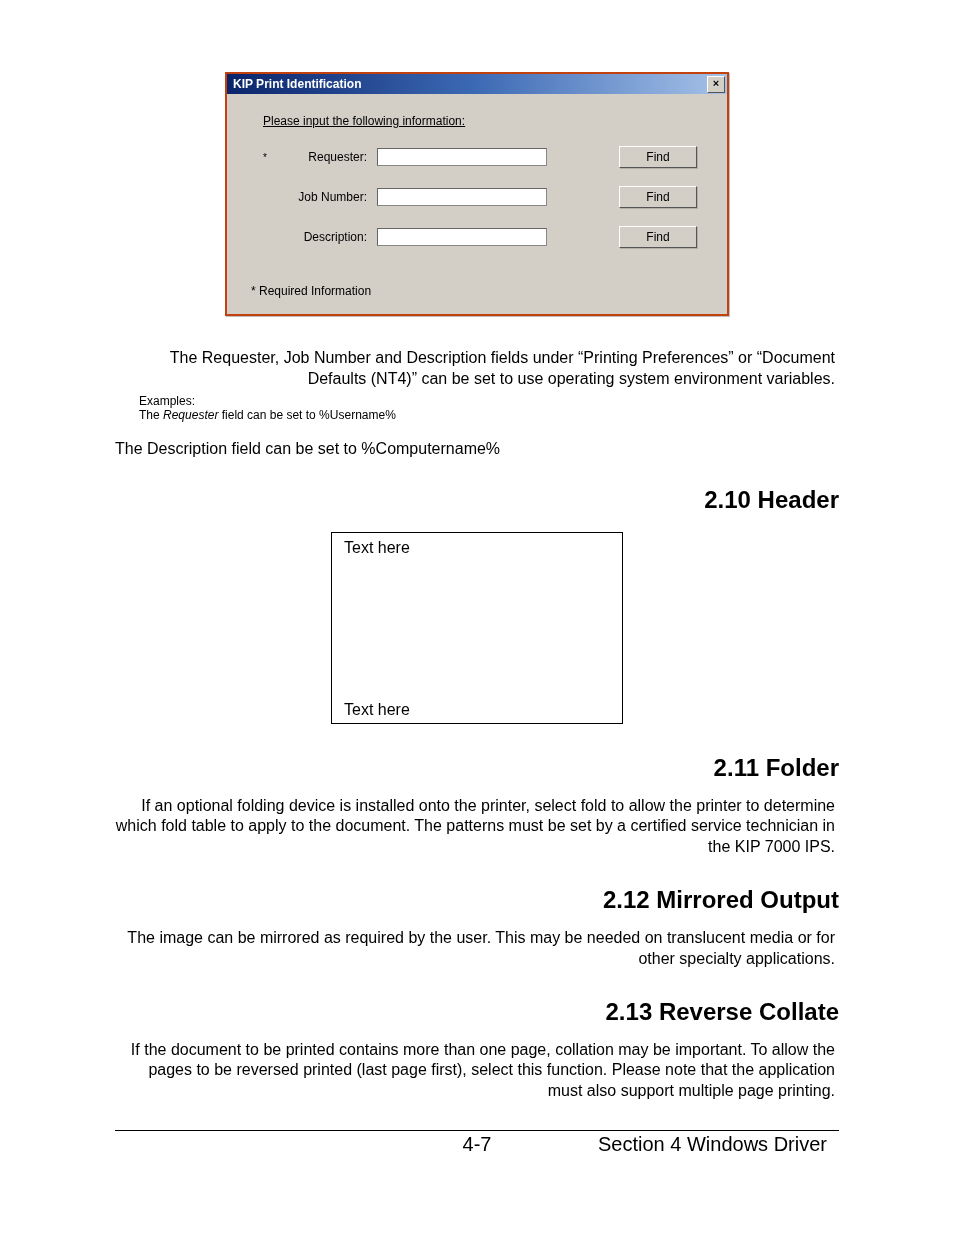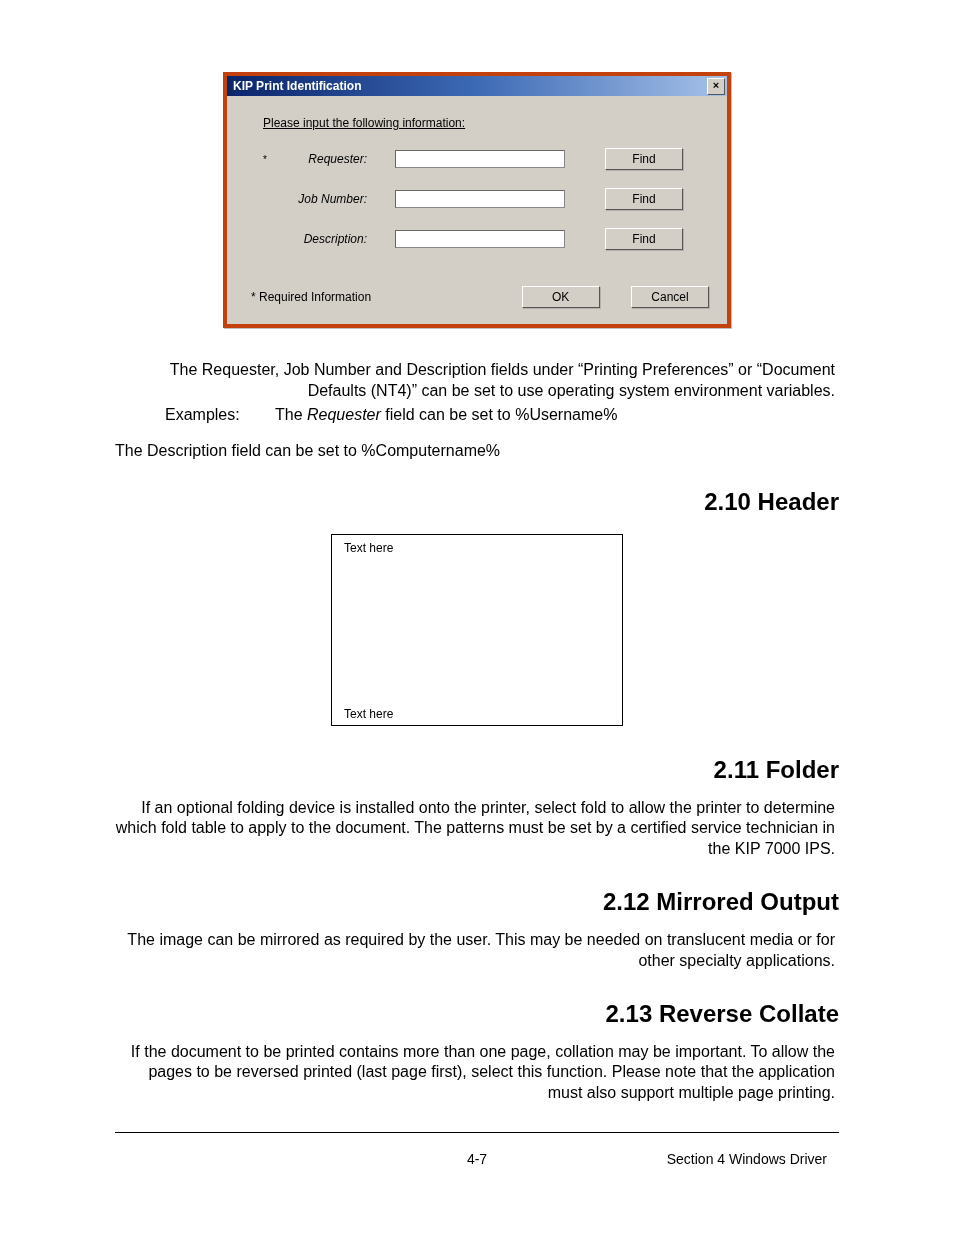--- a/index.html
+++ b/index.html
@@ -11,21 +11,21 @@
     width: 954px;
   }
   .page {
     padding: 60px 115px 40px 115px;
     box-sizing: border-box;
   }
   
   .dialog {
     width: 500px;
     margin: 12px auto 32px auto;
-    border: 4px solid #c2410c;
+    border: 2px solid #c2410c;
     box-shadow: 1px 1px 0 rgba(0,0,0,0.25);
     background: #d3cfc7;
     font-family: Tahoma, Arial, sans-serif;
     font-size: 12px;
     color: #000;
   }
   .titlebar {
     display: flex;
     align-items: center;
     justify-content: space-between;
@@ -64,22 +64,21 @@
   }
   .form-row .star {
     width: 10px;
     font-size: 10px;
     margin-left: -14px;
     margin-right: 4px;
   }
   .form-row .lbl {
     width: 90px;
     text-align: right;
-    padding-right: 28px;
-    font-style: italic;
+    padding-right: 10px;
   }
   .form-row input.field {
     flex: 0 0 170px;
     height: 18px;
     background: #fff;
     border: 1px solid #888;
     border-top-color: #666;
     border-left-color: #666;
     box-sizing: border-box;
     font-size: 12px;
@@ -91,20 +90,21 @@
   .win-btn {
     width: 78px;
     height: 22px;
     background: #d3cfc7;
     border: 1px solid #fff;
     border-right-color: #555;
     border-bottom-color: #555;
     font-size: 12px;
     cursor: pointer;
     box-shadow: 1px 1px 0 rgba(0,0,0,0.15);
+    margin-left: 32px;
   }
   .dialog-footer {
     display: flex;
     align-items: center;
     padding: 4px 18px 16px 18px;
   }
   .req-note {
     font-size: 12px;
     margin-left: 6px;
   }
@@ -117,22 +117,23 @@
 
   
   .para {
     font-size: 16px;
     line-height: 1.3;
     margin: 0 4px 4px 0;
     text-align: right;
   }
   .examples {
     display: flex;
-    margin-left: 50px;
-    font-size: 16px;
+    margin-left: 24px;
+    font-size: 12px;
+    flex-direction: column;
   }
   .examples .ex-label {
     width: 110px;
   }
   .examples .ex-text {
     flex: 1;
   }
   .ex-line2 {
     margin-top: 18px;
     font-size: 16px;
@@ -148,39 +149,39 @@
     text-align: right;
   }
 
   
   .diagram {
     width: 290px;
     height: 190px;
     border: 1px solid #000;
     margin: 18px auto 30px auto;
     position: relative;
-    font-size: 12px;
+    font-size: 16px;
   }
   .diagram .top-text {
     position: absolute;
     top: 6px;
     left: 12px;
   }
   .diagram .bottom-text {
     position: absolute;
     bottom: 4px;
     left: 12px;
   }
 
   
   .page-footer {
     border-top: 1px solid #000;
     margin-top: 28px;
-    padding-top: 18px;
-    font-size: 14px;
+    padding-top: 2px;
+    font-size: 20px;
     position: relative;
     height: 20px;
   }
   .page-footer .center {
     position: absolute;
     left: 50%;
     transform: translateX(-50%);
   }
   .page-footer .right {
     position: absolute;
@@ -220,24 +221,20 @@
         <span class="star"></span>
         <span class="lbl">Description:</span>
         <input class="field" type="text" style="">
         <span class="spacer"></span>
         <button class="win-btn">Find</button>
       </div>
     </div>
     <div class="dialog-footer">
       <span class="req-note">* Required Information</span>
       <span class="foot-spacer"></span>
-      <span class="foot-btns">
-        <button class="win-btn">OK</button>
-        <button class="win-btn">Cancel</button>
-      </span>
     </div>
   </div>
 
   <p class="para">The Requester, Job Number and Description fields under “Printing Preferences” or “Document Defaults (NT4)” can be set to use operating system environment variables.</p>
   <div class="examples">
     <span class="ex-label">Examples:</span>
     <span class="ex-text">
       <span>The </span><span class="italic">Requester</span><span> field can be set to %Username%</span>
     </span>
   </div>

